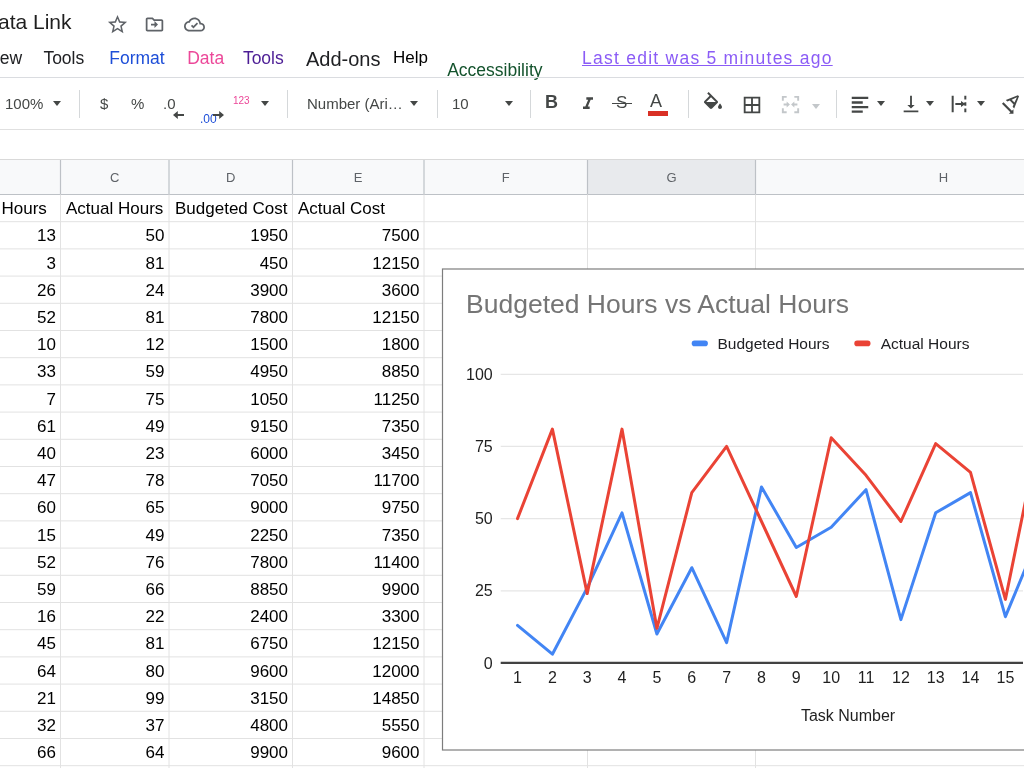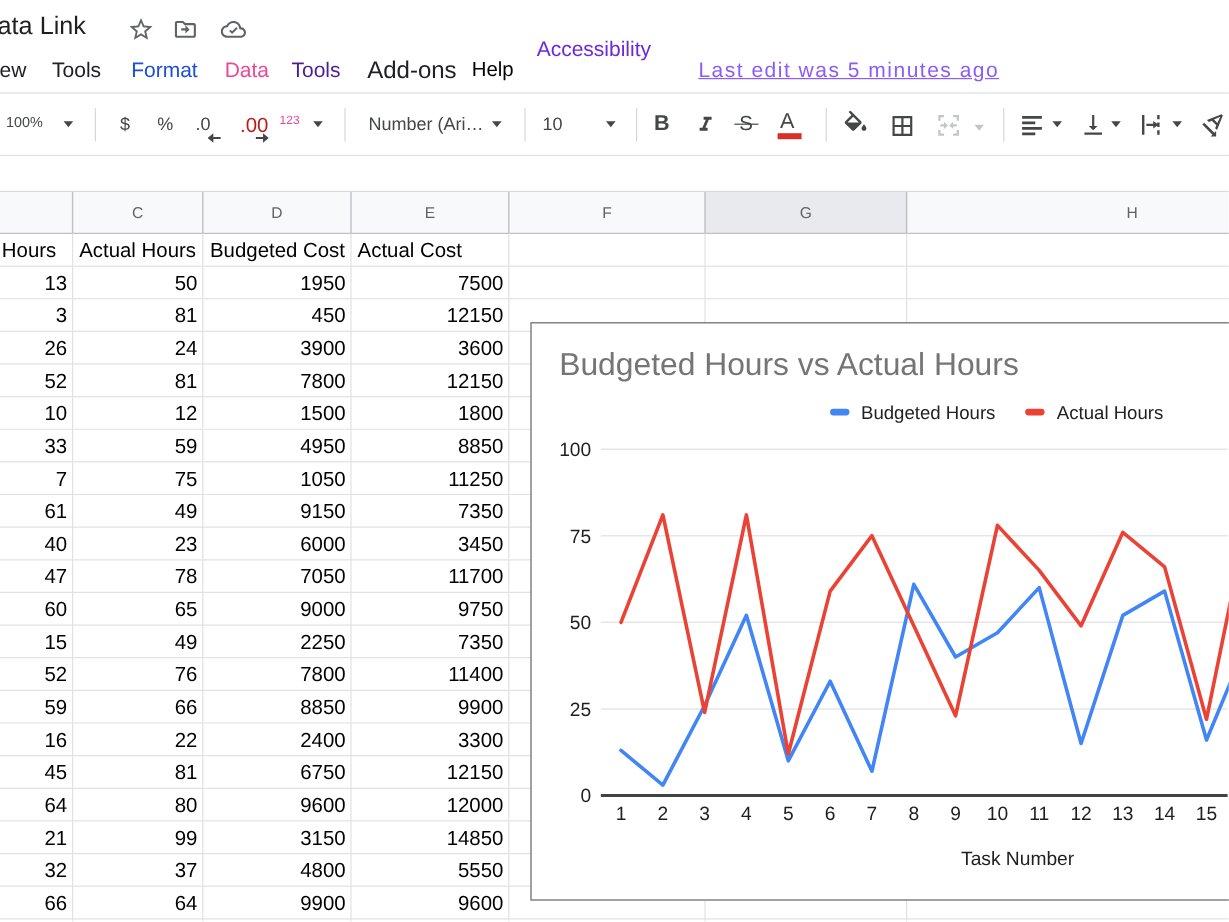--- a/index.html
+++ b/index.html
@@ -20,34 +20,34 @@
  <path fill="none" stroke="#5f6368" stroke-width="1.9" d="M8.6 12.9l2.2 2.2 4.6-4.6"></path>
 </svg>
 
 <div style="position:absolute;left:-15.6px;top:48px;font-size:17.5px;color:#202124;white-space:nowrap">View</div>
 <div style="position:absolute;left:43.4px;top:48px;font-size:17.5px;color:#202124;white-space:nowrap">Tools</div>
 <div style="position:absolute;left:109.3px;top:48px;font-size:17.5px;color:#1d4ed8;white-space:nowrap">Format</div>
 <div style="position:absolute;left:187.2px;top:48px;font-size:17.5px;color:#ec4899;white-space:nowrap">Data</div>
 <div style="position:absolute;left:242.9px;top:48px;font-size:17.5px;color:#4c1d95;white-space:nowrap">Tools</div>
 <div style="position:absolute;left:306.0px;top:48px;font-size:20px;color:#202124;white-space:nowrap">Add-ons</div>
 <div style="position:absolute;left:393.1px;top:48px;font-size:17px;color:#000000;white-space:nowrap">Help</div>
-<div style="position:absolute;left:447.2px;top:31px;font-size:17.5px;color:#6d28d9;white-space:nowrap">Accessibility</div>
+<div style="position:absolute;left:447.2px;top:60px;font-size:17.5px;color:#14532d;white-space:nowrap">Accessibility</div>
 <div style="position:absolute;left:582px;top:48px;font-size:17.5px;color:#8b5cf6;letter-spacing:1.25px;text-decoration:underline;white-space:nowrap">Last edit was 5 minutes ago</div>
 <div class="abs" style="left:0;top:77px;width:1024px;height:1px;background:#dadce0"></div>
 
-<div class="abs" style="left:5px;top:95px;font-size:12px;color:#444746">100%</div>
+<div class="abs" style="left:5px;top:95px;font-size:15px;color:#444746">100%</div>
 <div style="position:absolute;left:53px;top:101px;width:0;height:0;border-left:4.5px solid transparent;border-right:4.5px solid transparent;border-top:5.5px solid #444746"></div>
 <div style="position:absolute;left:79px;top:90px;width:1px;height:28px;background:#d5d8da"></div>
 <div class="abs" style="left:100px;top:95px;font-size:15px;color:#444746">$</div>
 <div class="abs" style="left:131px;top:95px;font-size:15px;color:#444746">%</div>
 <div class="abs" style="left:163px;top:95px;font-size:15px;color:#444746">.0</div>
 <svg class="abs" style="left:173px;top:109.5px" width="11" height="10" viewBox="0 0 11 10">
     <path d="M11 4.1H4.8V1L0 5l4.8 4V5.9H11z" fill="#444746"></path>
   </svg>
-<div class="abs" style="left:200px;top:95px;font-size:17px;color:#b91c1c">.00</div>
+<div class="abs" style="left:200px;top:112px;font-size:12px;color:#1d4ed8">.00</div>
 <svg class="abs" style="left:212.5px;top:109.5px" width="11" height="10" viewBox="0 0 11 10">
     <path d="M0 4.1h6.2V1L11 5l-4.8 4V5.9H0z" fill="#444746"></path>
   </svg>
 <div class="abs" style="left:233px;top:95px;font-size:10px;color:#ec4899">123</div>
 <div class="abs" style="left:261px;top:101px">
     <div style="position:absolute;left:0px;top:0px;width:0;height:0;border-left:4.5px solid transparent;border-right:4.5px solid transparent;border-top:5.5px solid #444746"></div>
   </div>
 <div style="position:absolute;left:287px;top:90px;width:1px;height:28px;background:#d5d8da"></div>
 <div class="abs" style="left:307px;top:95px;font-size:15px;color:#444746">Number (Ari…</div>
 <div style="position:absolute;left:410px;top:101px;width:0;height:0;border-left:4.5px solid transparent;border-right:4.5px solid transparent;border-top:5.5px solid #444746"></div>

